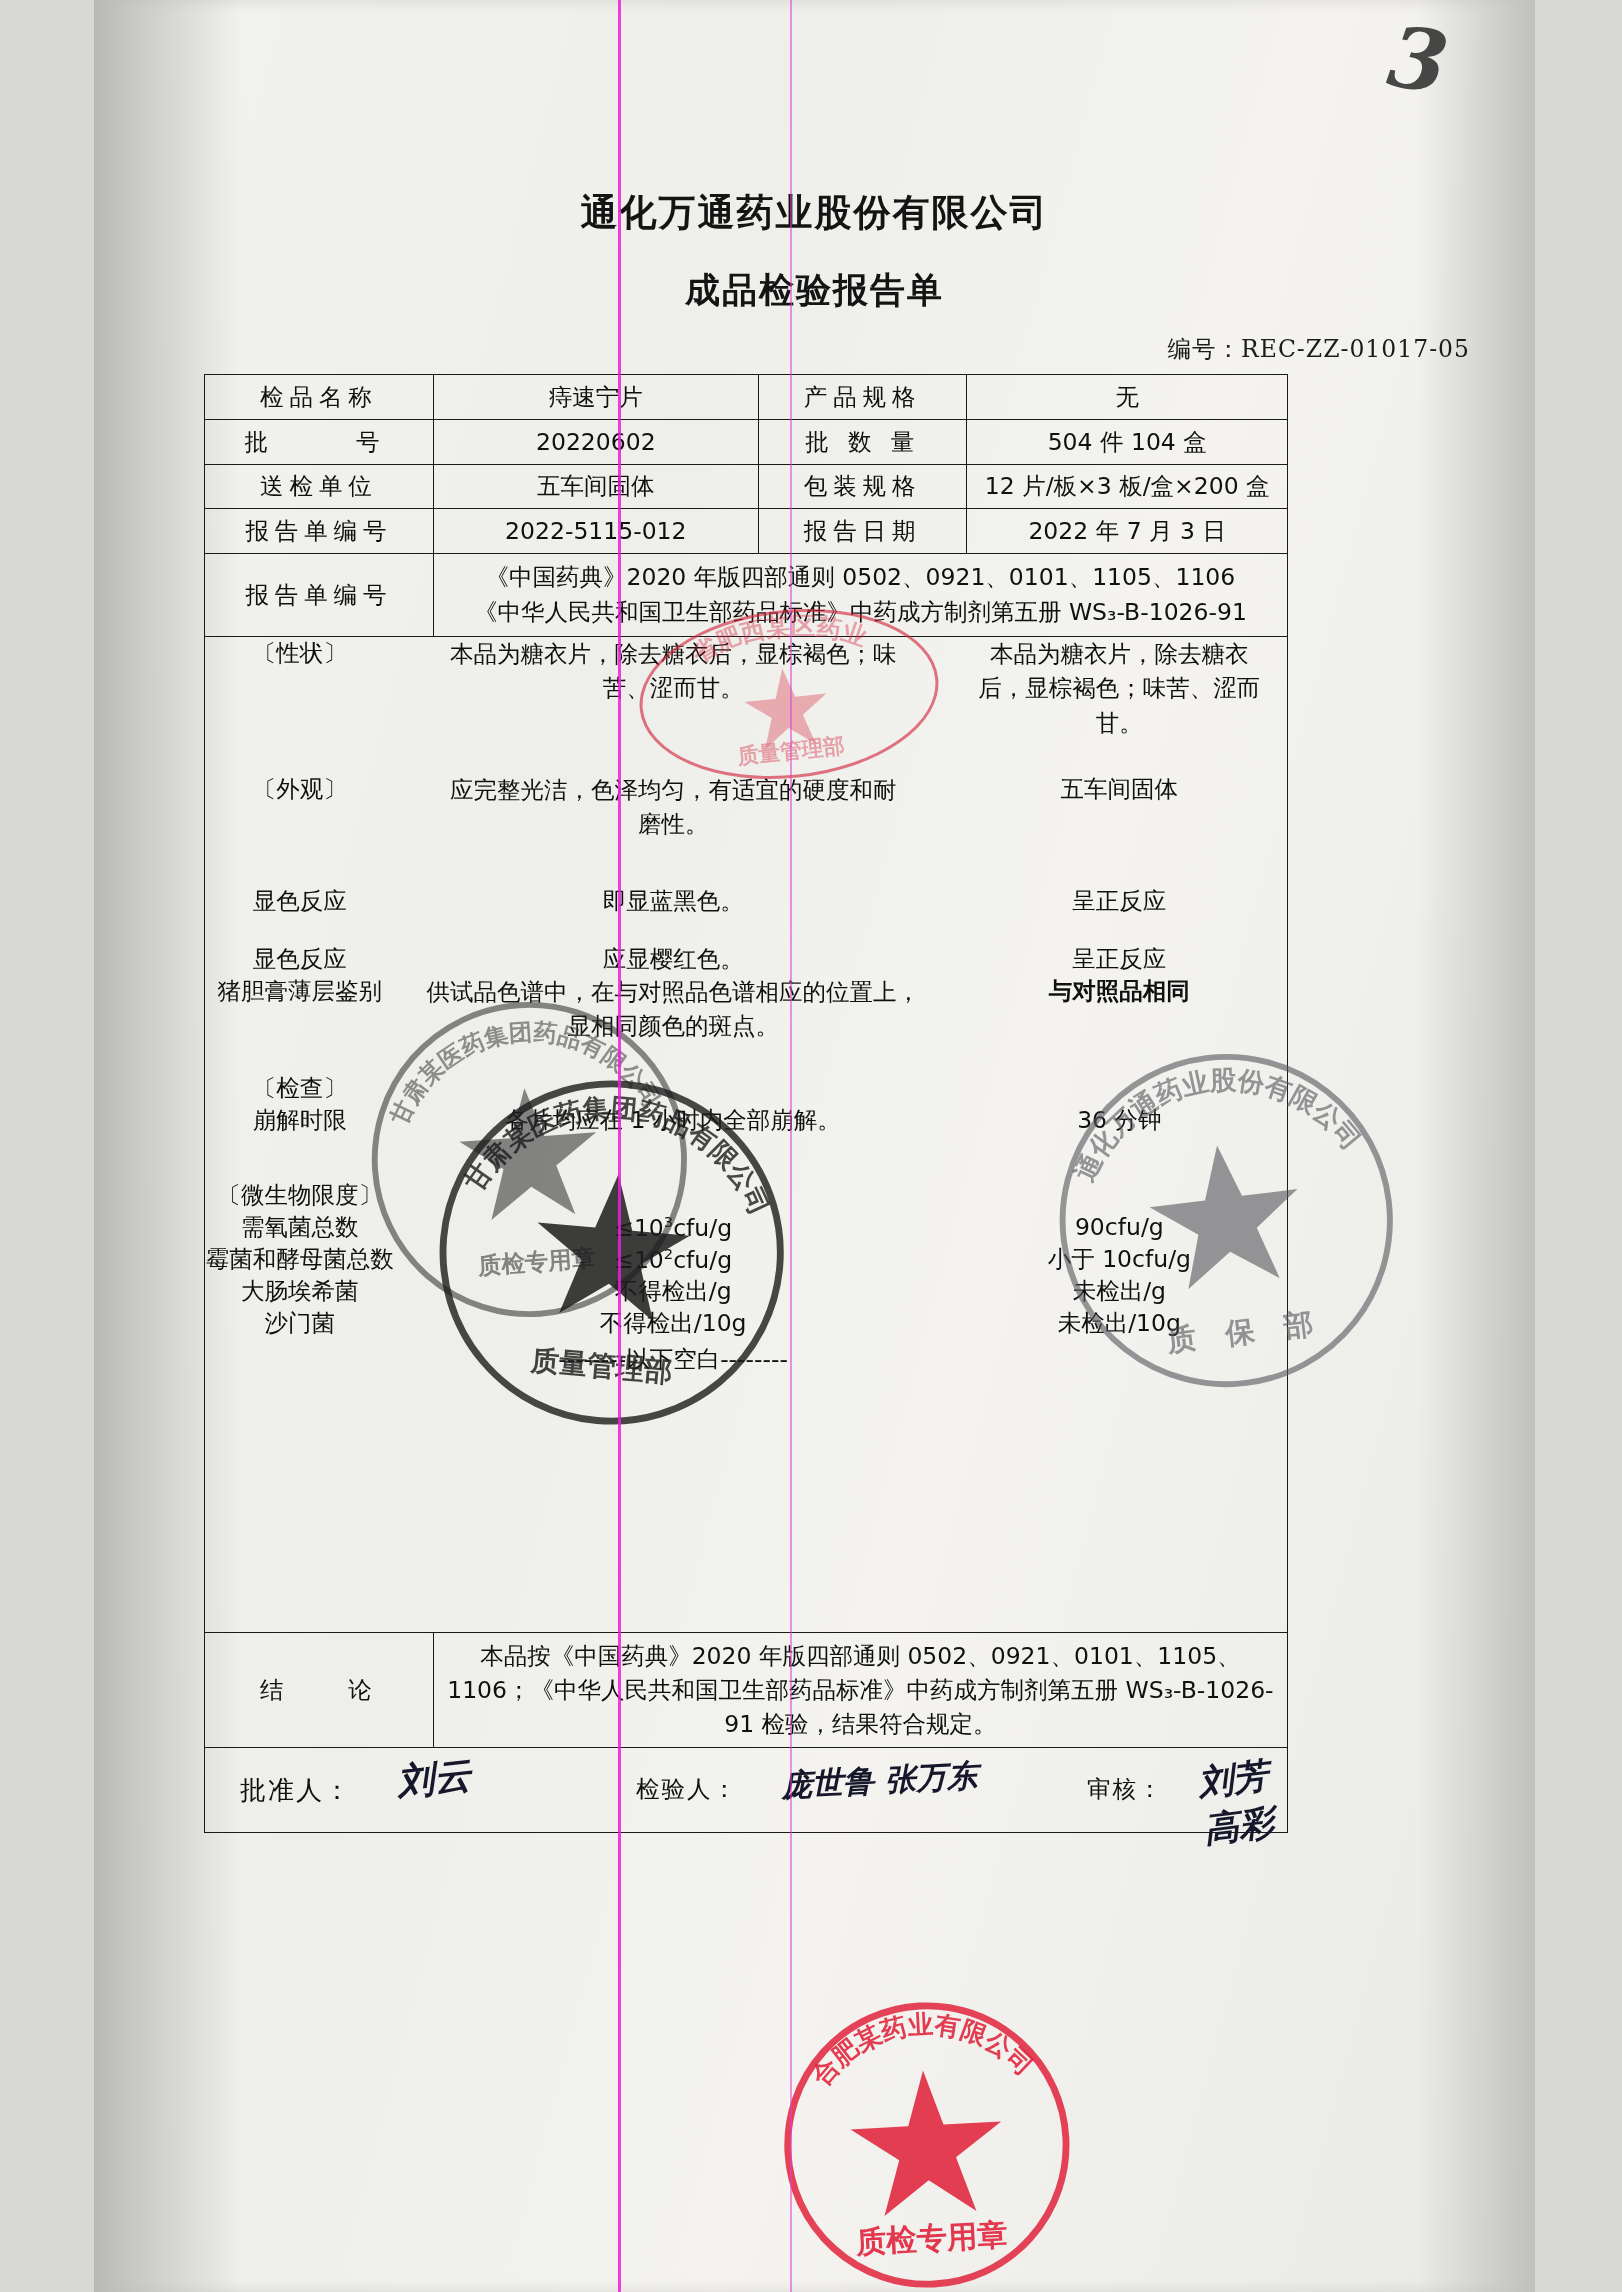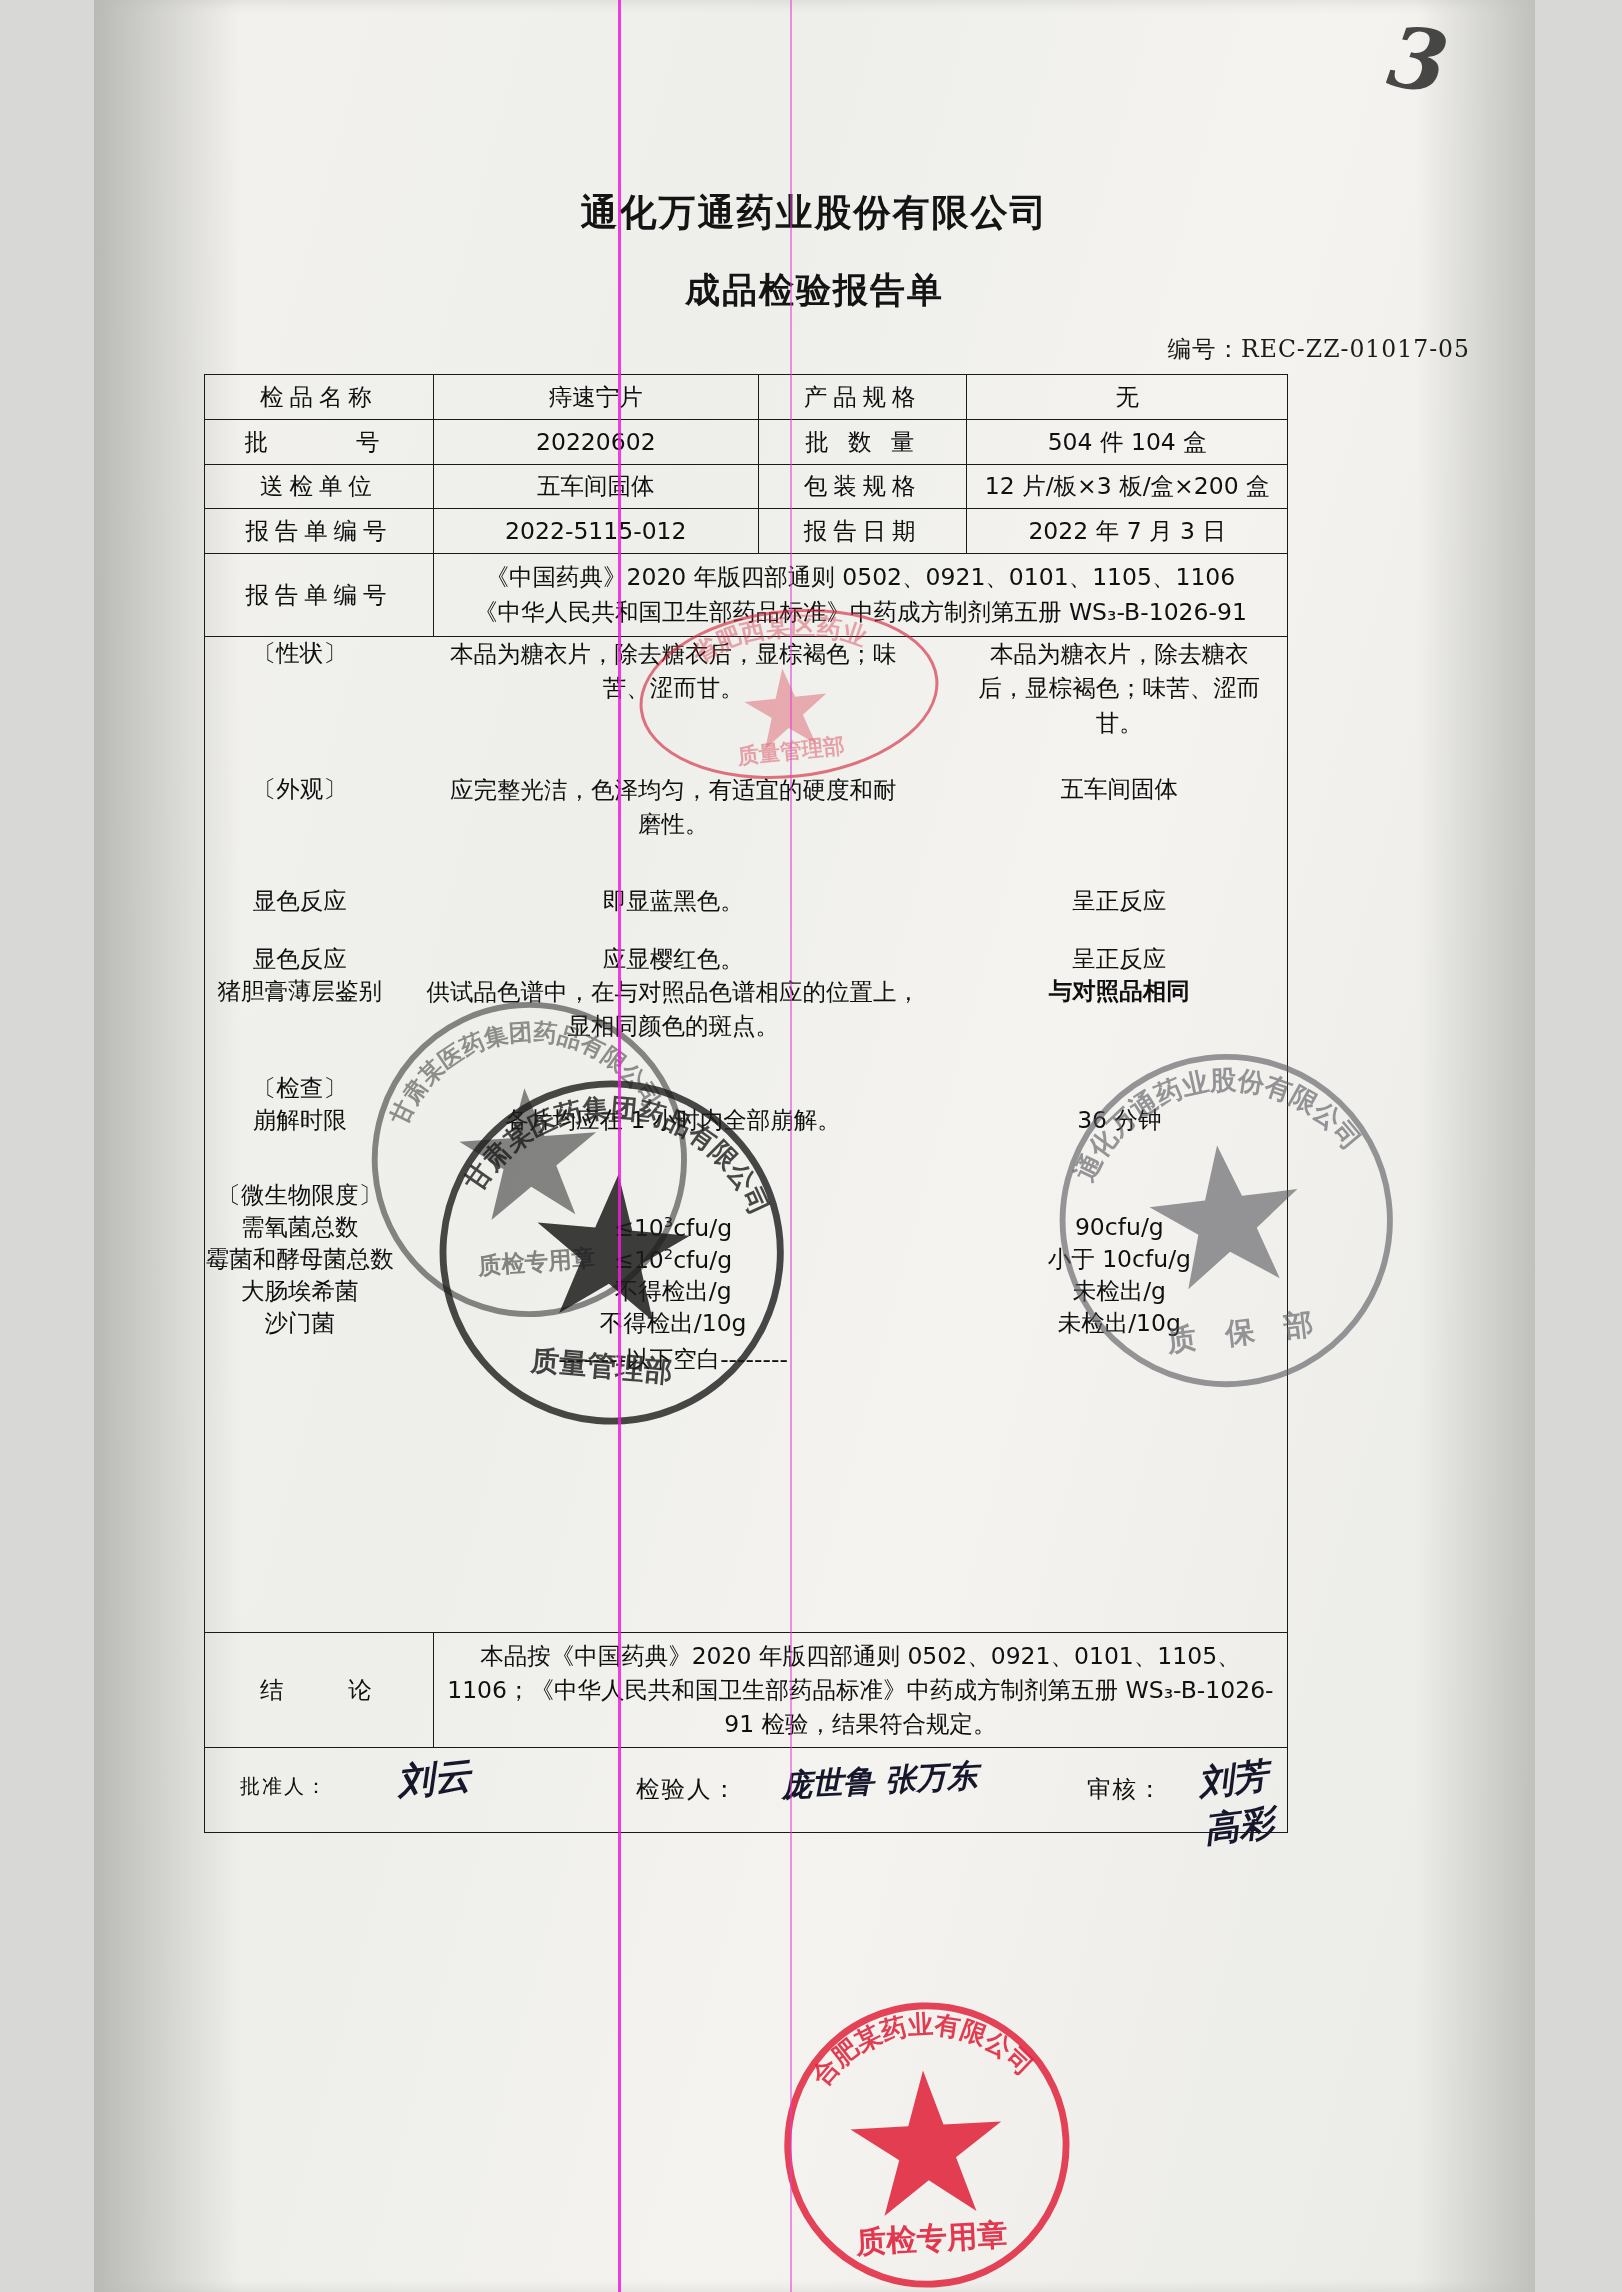--- a/index.html
+++ b/index.html
@@ -253,21 +253,21 @@
     </tr>
 
     <tr>
       <td class="lbl">结　　论</td>
       <td class="concl" colspan="3">本品按《中国药典》2020 年版四部通则 0502、0921、0101、1105、1106；《中华人民共和国卫生部药品标准》中药成方制剂第五册 WS₃-B-1026-91 检验，结果符合规定。</td>
     </tr>
 
     <tr class="sign">
       <td colspan="4" style="padding:0;position:relative;height:84px;">
         <div style="position:relative;height:84px;">
-          <span style="position:absolute;left:35px;top:25.5px;font-size:20px;letter-spacing:2px;">批准人：</span>
+          <span style="position:absolute;left:35px;top:25.5px;font-size:26px;letter-spacing:2px;">批准人：</span>
           <span class="hand" style="position:absolute;left:192px;top:5.9px;font-size:37px;transform:rotate(-6deg);">刘云</span>
           <span style="position:absolute;left:431px;top:25.5px;font-size:23.5px;letter-spacing:2px;">检验人：</span>
           <span class="hand" style="position:absolute;left:576px;top:11.8px;font-size:31px;transform:rotate(-3deg);">庞世鲁 张万东</span>
           <span style="position:absolute;left:882px;top:25.5px;font-size:23.5px;letter-spacing:2px;">审核：</span>
           <span class="hand" style="position:absolute;left:980px;top:7.8px;font-size:35px;transform:rotate(-7deg);">刘芳 高彩</span>
         </div>
       </td>
     </tr>
   </tbody>
     </table>

